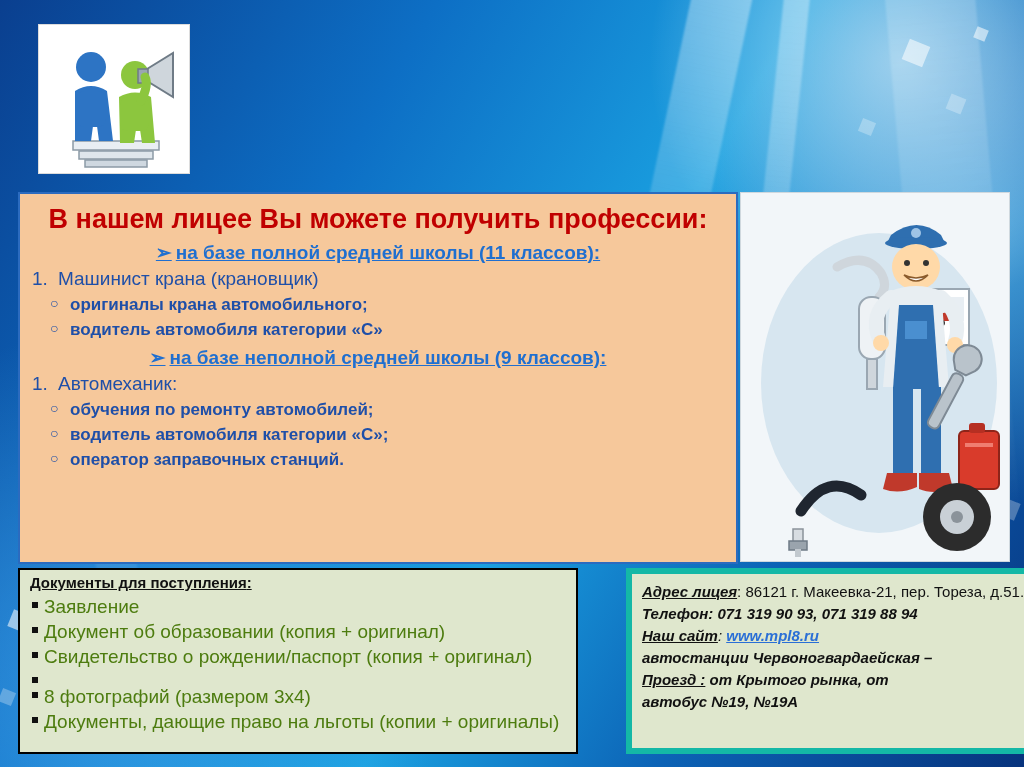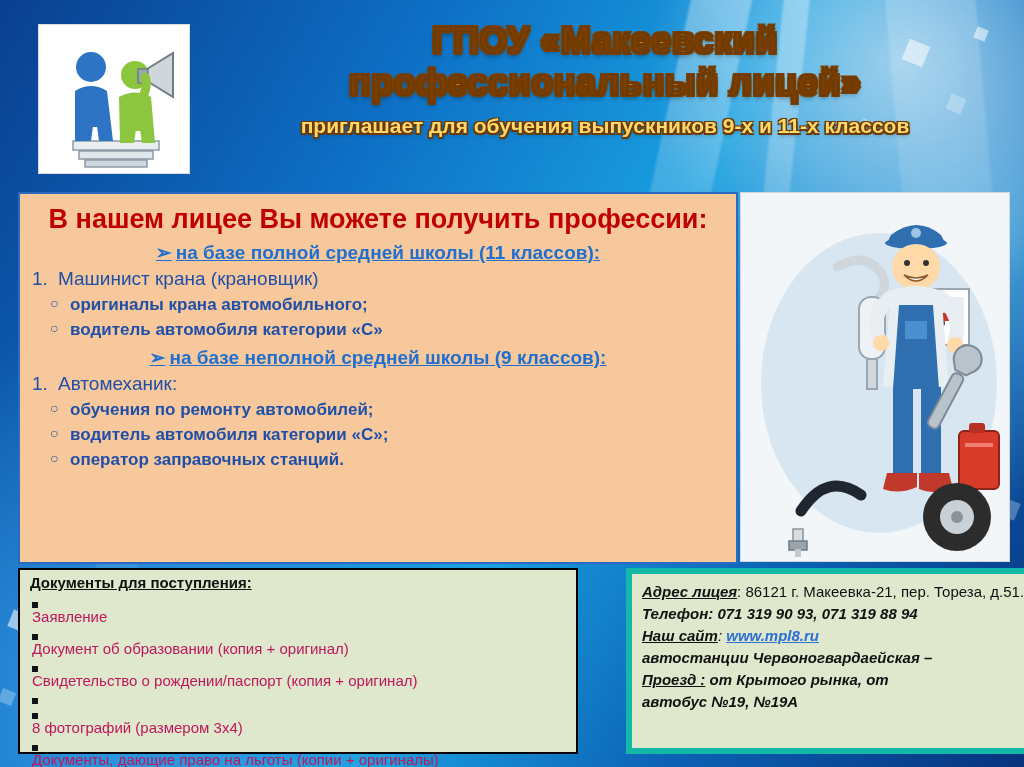--- a/index.html
+++ b/index.html
@@ -91,21 +91,21 @@
   .img-panel{
     position:absolute;left:740px;top:192px;width:268px;height:368px;
     background:#eef3f7;border:1px solid #cfd8de;overflow:hidden;
   }
   
   .docs-box{
     position:absolute;left:18px;top:568px;width:560px;height:186px;
     background:#dfe7cd;border:2px solid #000000;padding:2px 8px;box-sizing:border-box;
   }
   .docs-title{font-weight:bold;font-size:15px;color:#111;text-decoration:underline;margin:2px 0 5px 2px;}
-  .docs-li{font-size:15px;color:#be185d;margin:3px 0 3px 4px;display:flex;flex-direction:column;}
+  .docs-li{font-size:19px;color:#4d7c0f;margin:3px 0 3px 4px;display:flex;}
   .docs-li .sq{position:static;background:#111;width:6px;height:6px;transform:none;margin:6px 6px 0 0;flex:0 0 6px;}
   .addr-box{
     position:absolute;left:586px;top:568px;width:422px;height:186px;
     background:#dfe7cd;border:6px solid #14b8a6;padding:6px 10px;box-sizing:border-box;margin-left:40px;
   }
   .addr-line{font-size:15px;color:#111;margin:2px 0 3px 0;line-height:19px;font-style:italic;}
   .addr-line b{font-style:italic;}
   .lbl{font-weight:bold;text-decoration:underline;font-style:italic;}
   .site-link{color:#2a6fd6;text-decoration:underline;font-weight:bold;font-style:italic;}
   .addr-plain{font-style:normal;}
@@ -154,25 +154,20 @@
       <g>
         <path d="M108 44 l26 -16 v44 l-26 -16 z" fill="#cfd6dc" stroke="#6f7b86" stroke-width="2"></path>
         <rect x="99" y="44" width="10" height="14" fill="#9aa6b1" stroke="#6f7b86" stroke-width="1.5"></rect>
         <line x1="134" y1="30" x2="134" y2="70" stroke="#6f7b86" stroke-width="2"></line>
       </g>
 
       <path d="M102 76 q8 -16 4 -24" stroke="#8cc63e" stroke-width="9" fill="none" stroke-linecap="round"></path>
     </svg>
   </div>
 
-  <div class="title-wrap">
-    <div class="title-line">ГПОУ «Макеевский</div>
-    <div class="title-line">профессиональный лицей»</div>
-    <div class="subtitle">приглашает для обучения выпускников  9-х и 11-х классов</div>
-  </div>
 </div>
 
 <div class="prof-panel">
   <div class="prof-title">В нашем лицее Вы можете получить профессии:</div>
 
   <div class="base-line">
     <span class="arrow">➢</span><span>на базе полной средней школы (11 классов):</span>
   </div>
 
   <div class="num-item">

